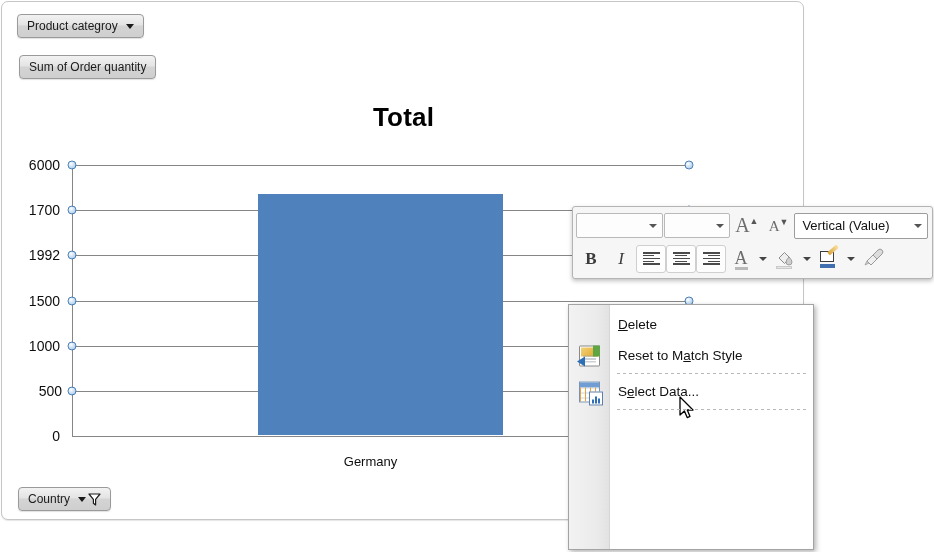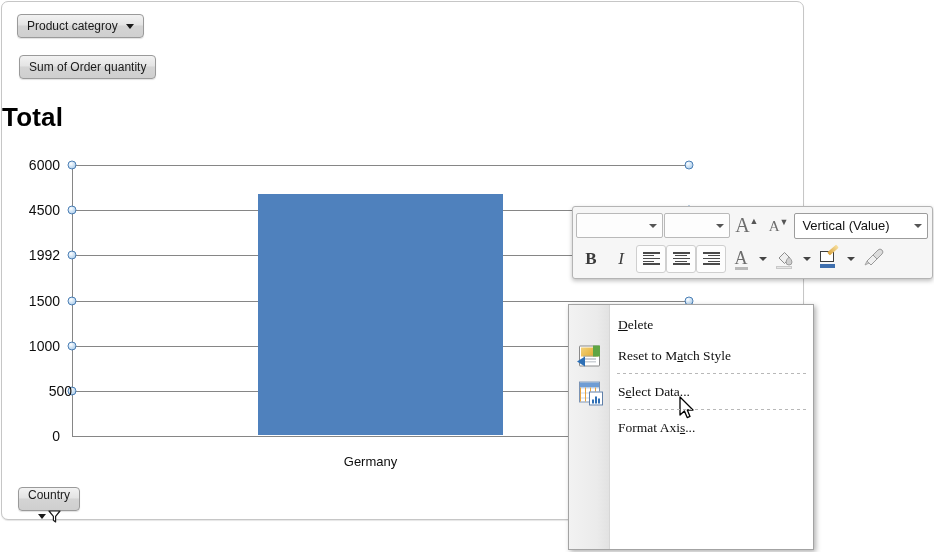--- a/index.html
+++ b/index.html
@@ -17,29 +17,29 @@
   
   .pivot-btn{
     position:absolute;display:inline-flex;align-items:center;gap:8px;
     height:22px;padding:0 9px;border:1px solid #9a9a9a;border-radius:4px;
     background:linear-gradient(to bottom,#f2f2f2 0%,#e4e4e4 45%,#d4d4d4 50%,#cfcfcf 100%);
     font-size:12px;color:#1a1a1a;white-space:nowrap;
     box-shadow:0 1px 1px rgba(0,0,0,.12);
   }
   #btn-product-category{left:15px;top:12px;}
   #btn-sum-order{left:17px;top:53px;}
-  #btn-country{left:16px;top:485px;flex-direction:column;}
+  #btn-country{left:16px;top:485px;}
 
   .caret{width:0;height:0;border-left:4px solid transparent;border-right:4px solid transparent;
          border-top:5px solid #1a1a1a;display:inline-block;}
   .funnel{display:inline-flex;align-items:center;gap:2px;}
 
   
   #chart-title{
-    position:absolute;left:0;top:100px;width:803px;text-align:left;
+    position:absolute;left:0;top:100px;width:803px;text-align:center;
     font-size:26px;font-weight:bold;color:#000000;letter-spacing:.2px;
   }
 
   
   #plot-area{position:absolute;left:0;top:0;width:803px;height:519px;}
 
   .ytick{
     position:absolute;right:0;width:56px;text-align:right;
     font-size:14px;color:#0d0d0d;transform:translateY(-50%);
   }
@@ -126,21 +126,20 @@
   }
   #menu-gutter{
     position:absolute;left:0;top:0;width:40px;height:100%;
     background:linear-gradient(to right,#f2f2f2 0%,#ebebeb 70%,#e2e2e2 100%);
     border-right:1px solid #d6d6d6;
   }
   .menu-item{
     position:relative;display:flex;align-items:center;height:31px;
     font-size:13.5px;color:#101010;padding-left:49px;box-sizing:border-box;
     z-index:2;
-    font-family:Liberation Serif, serif;
   }
   .menu-item.disabled{color:#a6a6a6;}
   .menu-item.highlight{
     background:linear-gradient(to bottom,#ffeec2 0%,#ffdf96 48%,#ffd477 52%,#ffe4a8 100%);
     border:1px solid #e0a526;border-radius:3px;
     margin:0 2px;padding-left:47px;height:29px;
     box-shadow:inset 0 0 0 1px rgba(255,255,255,.55);
   }
   .menu-item u{text-decoration:underline;}
   .menu-sep{height:1px;margin:2px 6px 2px 48px;
@@ -220,25 +219,25 @@
         <div class="gridline" style="left: 70px; width: 617px; top: 343.667px;"></div>
         <div class="handle" style="left: 70px; top: 343.667px;"></div>
         <div class="handle" style="left: 687px; top: 343.667px;"></div>
         <div class="gridline" style="left: 70px; width: 617px; top: 388.833px;"></div>
         <div class="handle" style="left: 70px; top: 388.833px;"></div>
         <div class="handle" style="left: 687px; top: 388.833px;"></div>
         <div class="gridline" style="left: 70px; width: 617px; top: 434px;"></div>
       </div>
     <div id="tick-layer">
         <div class="ytick" style="top: 163px; left: 0px; width: 58px;">6000</div>
-        <div class="ytick" style="top: 208.167px; left: 0px; width: 58px;">4500</div>
+        <div class="ytick" style="top: 208.167px; left: 0px; width: 58px;">1700</div>
         <div class="ytick" style="top: 253.333px; left: 0px; width: 58px;">1992</div>
         <div class="ytick" style="top: 298.5px; left: 0px; width: 58px;">1500</div>
         <div class="ytick" style="top: 343.667px; left: 0px; width: 58px;">1000</div>
-        <div class="ytick" style="top: 388.833px; left: 12px; width: 58px;">500</div>
+        <div class="ytick" style="top: 388.833px; left: 2px; width: 58px;">500</div>
         <div class="ytick" style="top: 434px; left: 0px; width: 58px;">0</div>
       </div>
 
     <div id="bar" style="left:256px;top:192px;width:245px;height:241px;"></div>
 
     <div id="cat-label">Germany</div>
   </div>
 
   <div class="pivot-btn" id="btn-product-category">
     <span>Product categroy</span>
@@ -385,23 +384,20 @@
           </span>
           <span class="ic-table-mini">
             <i></i>
             <i></i>
             <i></i>
           </span>
         </span>
         <span>S<u>e</u>lect Data...</span>
       </div>
       <div class="menu-sep"></div>
-      <div class="menu-item">
-        <span>Format Axi<u>s</u>...</span>
-      </div>
     </div>
 </div>
 
 <div id="cursor">
   <svg width="17" height="26" viewBox="0 0 17 26">
     <path d="M1 1 L1 19 L5.4 15 L8.2 21.6 L11 20.4 L8.3 14 L14 14 Z" fill="#ffffff" stroke="#000000" stroke-width="1.3" stroke-linejoin="round"></path>
   </svg>
 </div>
 
 </body></html>

